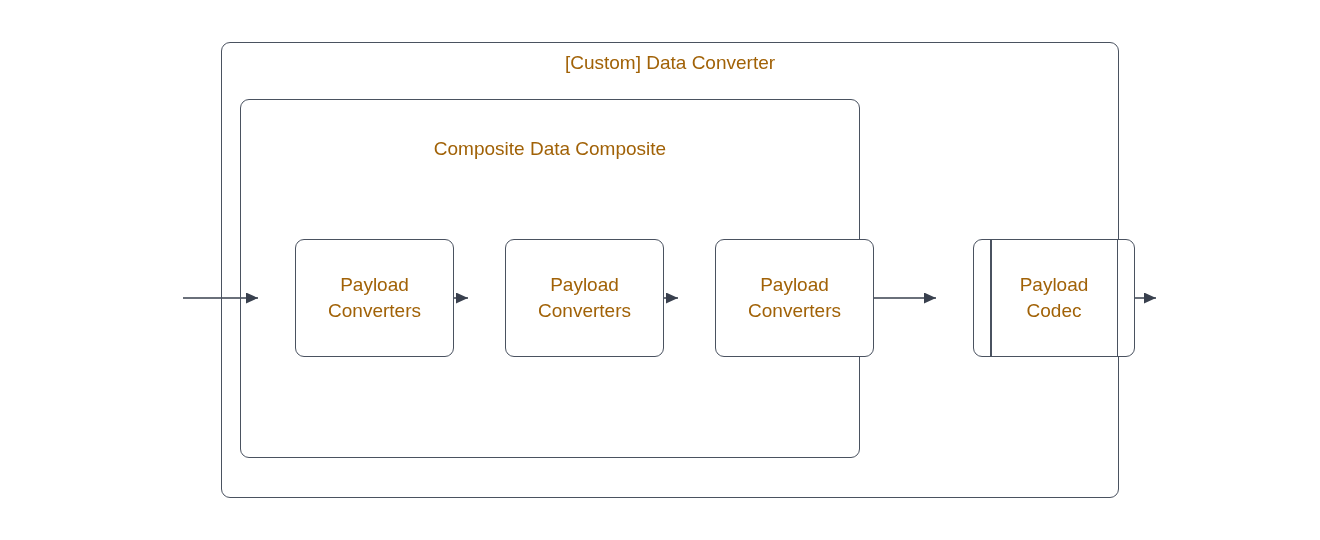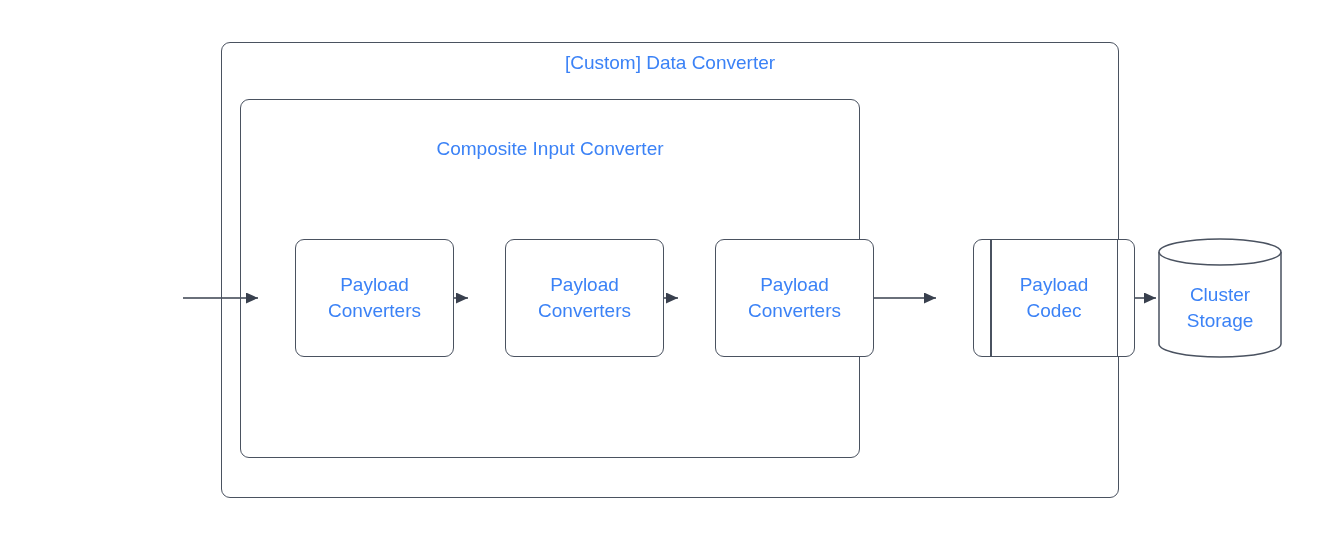--- a/index.html
+++ b/index.html
@@ -6,21 +6,21 @@
     margin: 0;
     padding: 0;
     background: #ffffff;
   }
   .stage {
     position: relative;
     width: 1320px;
     height: 540px;
     background: #ffffff;
     font-family: "Liberation Sans", sans-serif;
-    color: #3b82f6;
+    color: #a16207;
     overflow: hidden;
   }
   .layer {
     position: absolute;
     left: 0;
     top: 0;
     width: 1320px;
     height: 540px;
     pointer-events: none;
   }
@@ -135,21 +135,21 @@
     <line x1="630" y1="298" x2="678" y2="298" stroke="#39404e" stroke-width="1.5" marker-end="url(#arrowhead)"></line>
     <line x1="840" y1="298" x2="936" y2="298" stroke="#39404e" stroke-width="1.5" marker-end="url(#arrowhead)"></line>
     <line x1="1101" y1="298" x2="1156" y2="298" stroke="#39404e" stroke-width="1.5" marker-end="url(#arrowhead)"></line>
   </svg>
 
   <div class="container outer-container">
     <div class="container-title">[Custom] Data Converter</div>
   </div>
 
   <div class="container inner-container">
-    <div class="container-title">Composite Input Converter</div>
+    <div class="container-title">Composite Data Composite</div>
   </div>
 
 
   <div class="node rect-node box-1">
     <span>Payload
 Converters</span>
   </div>
   <div class="node rect-node box-2">
     <span>Payload
 Converters</span>
@@ -159,22 +159,14 @@
 Converters</span>
   </div>
 
   <div class="node codec-node">
     <div class="codec-bar codec-bar-left"></div>
     <div class="codec-bar codec-bar-right"></div>
     <span>Payload
 Codec</span>
   </div>
 
-  <div class="shape-wrap cylinder-wrap">
-    <svg width="124" height="122" viewBox="0 0 124 122" xmlns="http://www.w3.org/2000/svg">
-      <path d="M1,15 L1,107 A61,13 0 0 0 123,107 L123,15" fill="#ffffff" stroke="#4a5260" stroke-width="1.5"></path>
-      <ellipse cx="62" cy="15" rx="61" ry="13" fill="#ffffff" stroke="#4a5260" stroke-width="1.5"></ellipse>
-    </svg>
-    <div class="shape-label">Cluster
-Storage</div>
-  </div>
 
 </div>
 
 </body></html>

